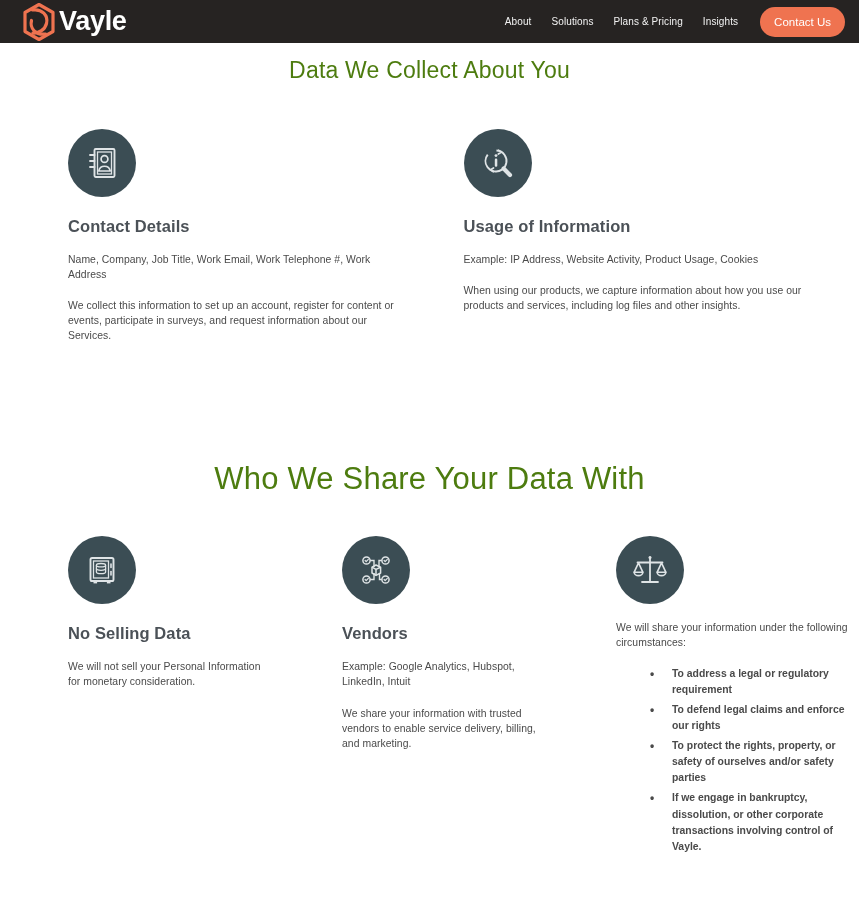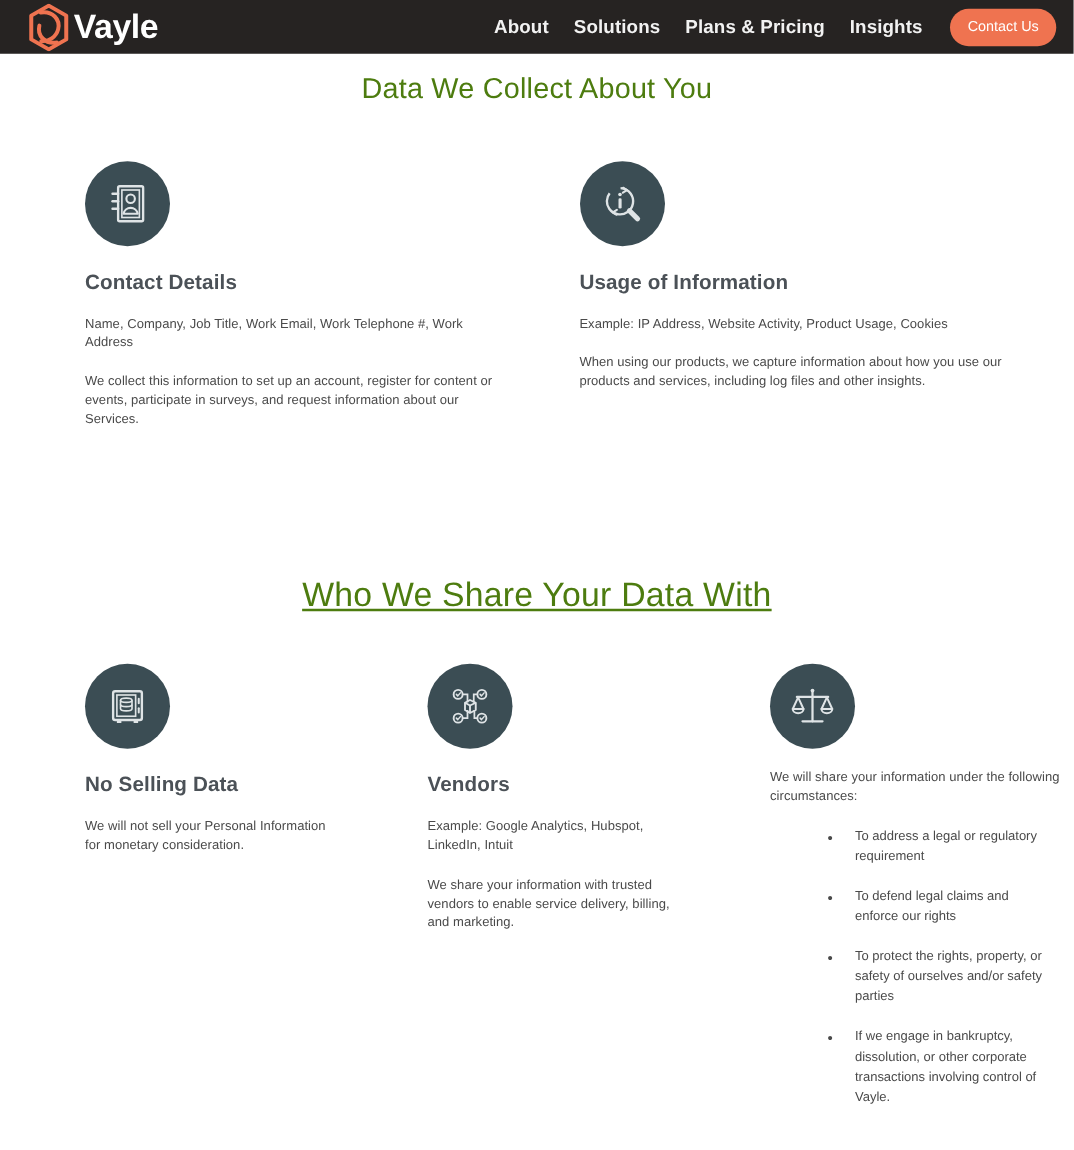--- a/index.html
+++ b/index.html
@@ -27,22 +27,22 @@
     color: #ffffff;
     font-size: 27px;
     font-weight: 700;
     letter-spacing: -0.3px;
     line-height: 1;
   }
 
   .nav-links { display: flex; align-items: center; gap: 20px; }
   .nav-link {
     color: #f2f2f2;
-    font-size: 15px;
-    font-weight: 700;
+    font-size: 10px;
+    font-weight: 400;
     text-decoration: none;
     white-space: nowrap;
     letter-spacing: 0.1px;
     text-align: right;
   }
   .nav-cta {
     background: #ef7350;
     color: #ffffff;
     font-size: 11.5px;
     font-weight: 500;
@@ -58,21 +58,21 @@
   
   .content { padding: 0; }
 
   .section-title {
     text-align: center;
     color: #4d7c0f;
     font-weight: 400;
     letter-spacing: 0.2px;
   }
   .section-title.t1 { font-size: 23px; margin: 14px 0 0 0; }
-  .section-title.t2 { font-size: 27px; margin: 0; text-decoration: underline; }
+  .section-title.t2 { font-size: 31px; margin: 0; }
 
   .row { display: flex; }
   .row-top { padding: 0 0 0 68px; margin-top: 45px; }
   .row-bottom { padding: 0 0 0 68px; margin-top: 39px; }
 
   .col-top { width: 410px; padding-right: 55px; }
   .col-bot { width: 274px; padding-right: 68px; }
 
   .icon-circle {
     width: 68px; height: 68px;
@@ -102,21 +102,22 @@
     margin: 15px 0 0 0;
     padding-left: 30px;
     list-style: none;
   }
   .bullet-list li {
     color: #4a4a4a;
     font-size: 10.4px;
     line-height: 1.55;
     position: relative;
     padding-left: 22px;
-    margin: 16px;
+    margin: 4px;
+    font-weight: bold;
   }
   .bullet-list li::before {
     content: "\2022";
     position: absolute;
     left: 0;
     top: -1px;
     font-size: 12px;
     color: #4a4a4a;
   }
 </style>

